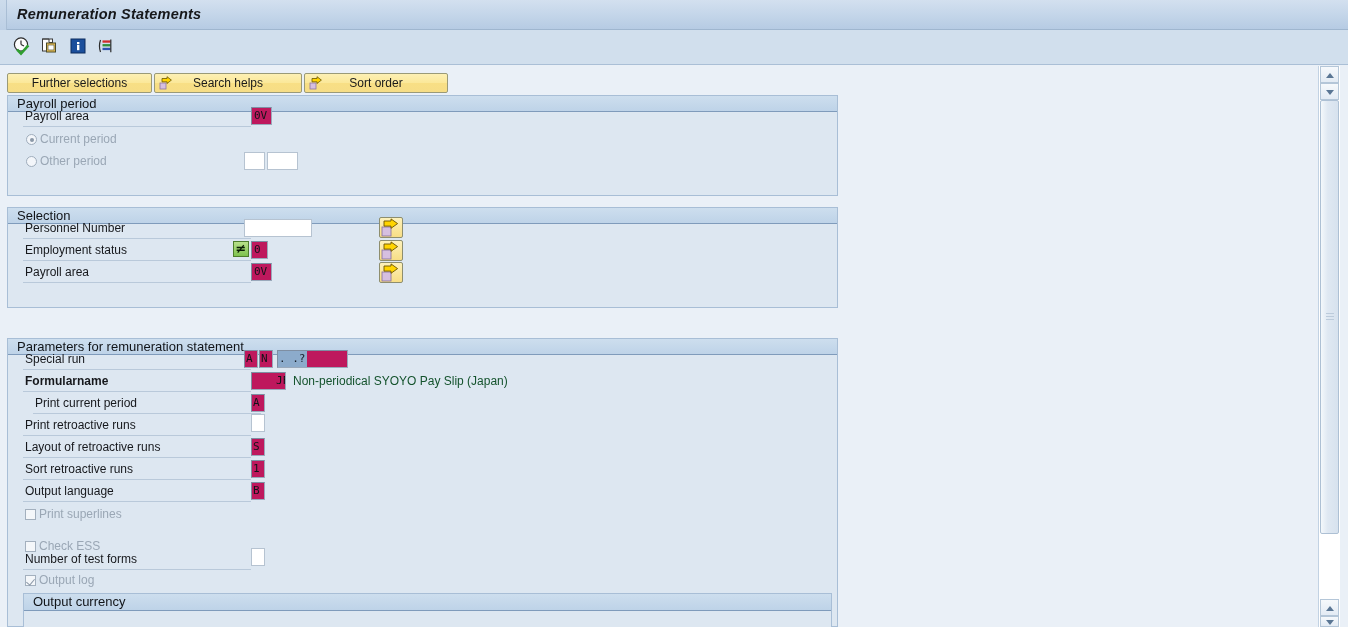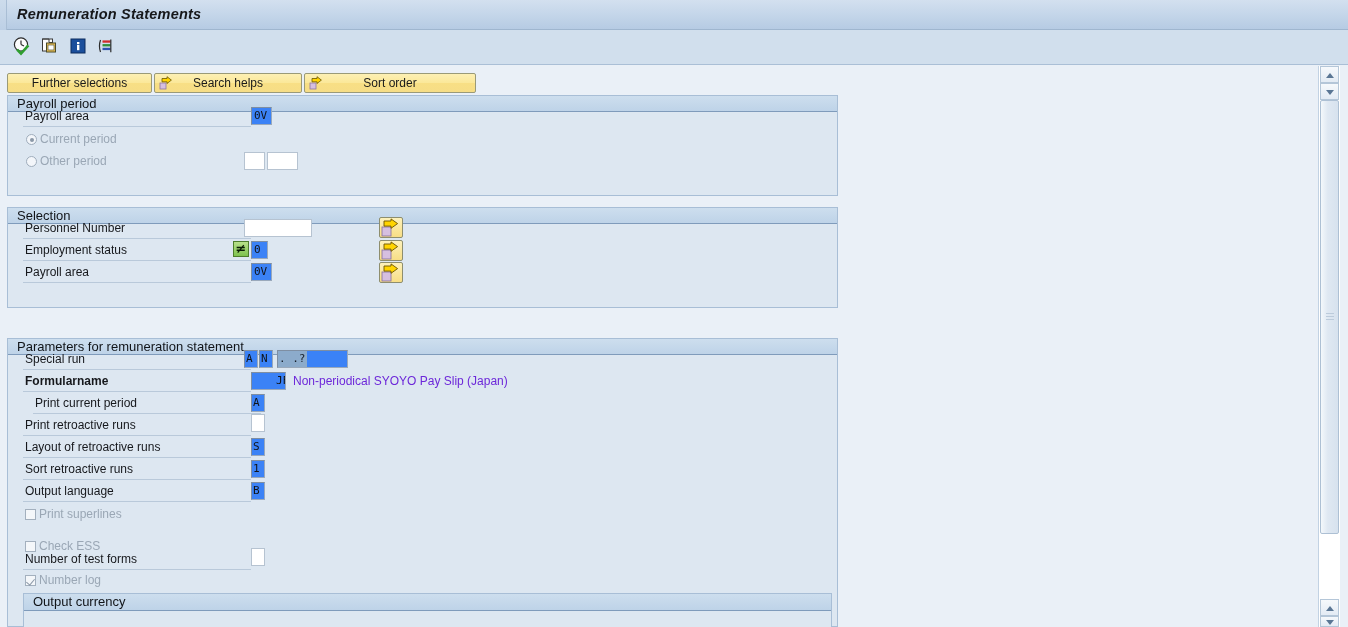--- a/index.html
+++ b/index.html
@@ -116,21 +116,21 @@
     align-items: center;
     justify-content: center;
     font-size: 12px;
     color: #1a1a1a;
     cursor: pointer;
     position: relative;
     padding: 0 6px;
   }
   .pbtn.w1 { width: 145px; }
   .pbtn.w2 { width: 148px; }
-  .pbtn.w3 { width: 172px; }
+  .pbtn.w3 { width: 144px; }
   .pbtn .btn-ico {
     position: absolute;
     left: 4px;
     top: 2px;
     width: 14px; height: 14px;
   }
 
   
   .group {
     position: absolute;
@@ -164,39 +164,39 @@
     color: #16181c;
     border-bottom: 1px solid #b9c9da;
     box-sizing: border-box;
     padding-left: 2px;
     white-space: nowrap;
   }
 
   .fld {
     position: absolute;
     height: 18px;
-    background: #3b82f6;
+    background: #be185d;
     border: 1px solid #9aa9bb;
     border-top-color: #7e8ea2;
     border-left-color: #7e8ea2;
     box-sizing: border-box;
     font-family: "DejaVu Sans Mono", monospace;
     font-size: 11px;
     color: #101318;
     line-height: 16px;
     padding-left: 2px;
     white-space: nowrap;
     overflow: hidden;
   }
   .fld.empty { background: #ffffff; }
 
   .freetext {
     position: absolute;
     font-size: 12px;
-    color: #6d28d9;
+    color: #14532d;
     white-space: nowrap;
     line-height: 18px;
     text-align: center;
   }
 
   
   .radio {
     position: absolute;
     font-size: 12px;
     color: #9aa7b5;
@@ -544,21 +544,21 @@
       <div class="chk" style="left:17px; top:200px;">
         <span class="box"></span><span>Check ESS</span>
       </div>
 
       <div class="row" style="left:15px; top:211px;">
         <div class="lbl" style="width:228px;">Number of test forms</div>
       </div>
       <div class="fld empty" style="left:243px; top:209px; width:14px; border-color:#b6c3d1;"></div>
 
       <div class="chk on" style="left:17px; top:234px;">
-        <span class="box"></span><span>Number log</span>
+        <span class="box"></span><span>Output log</span>
       </div>
 
       <div class="group" style="left:15px; top:254px; width:809px; height:36px; border-bottom:none;">
         <div class="group-hdr" style="height:17px; line-height:16px;">Output currency</div>
       </div>
     </div>
 
   </div>
 
   <div class="vscroll">

